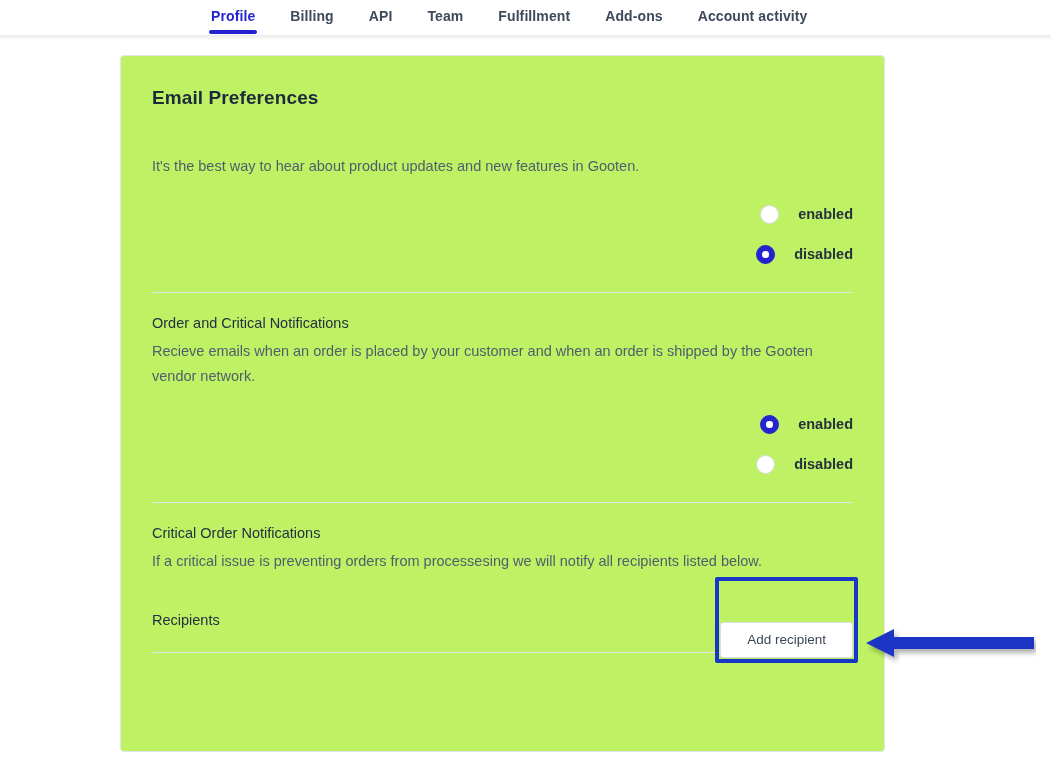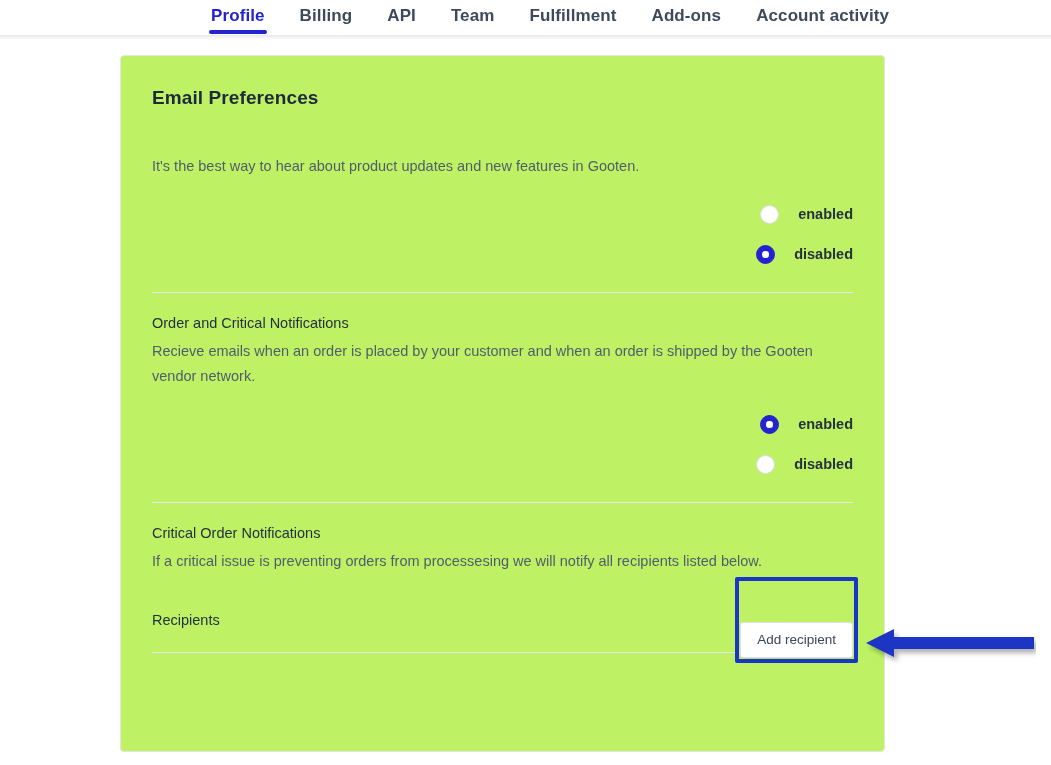--- a/index.html
+++ b/index.html
@@ -29,21 +29,21 @@
     left: 0;
     width: 1051px;
     height: 35px;
     background: #ffffff;
     display: flex;
     align-items: flex-start;
     padding-left: 211px;
   }
   .tab {
     position: relative;
-    font-size: 17px;
+    font-size: 14px;
     font-weight: bold;
     color: #3d4a5c;
     letter-spacing: 0.1px;
     padding: 7px 0 0 0;
     margin-right: 35px;
     cursor: pointer;
     white-space: nowrap;
     line-height: 18px;
   }
   .tab:last-child { margin-right: 0; }
@@ -178,21 +178,21 @@
   .add-recipient-wrap {
     position: relative;
   }
   .add-recipient-btn {
     font-family: "Liberation Sans", sans-serif;
     font-size: 13.5px;
     color: #3b4657;
     background: #ffffff;
     border: 1px solid #dcdfe4;
     border-radius: 3px;
-    padding: 9px 16px;
+    padding: 9px 26px;
     line-height: 16px;
     cursor: pointer;
     box-shadow: 0 1px 2px rgba(0,0,0,0.07);
     white-space: nowrap;
     margin-top: 40px;
   }
   .highlight-box {
     position: absolute;
     left: -5px;
     top: -5px;

